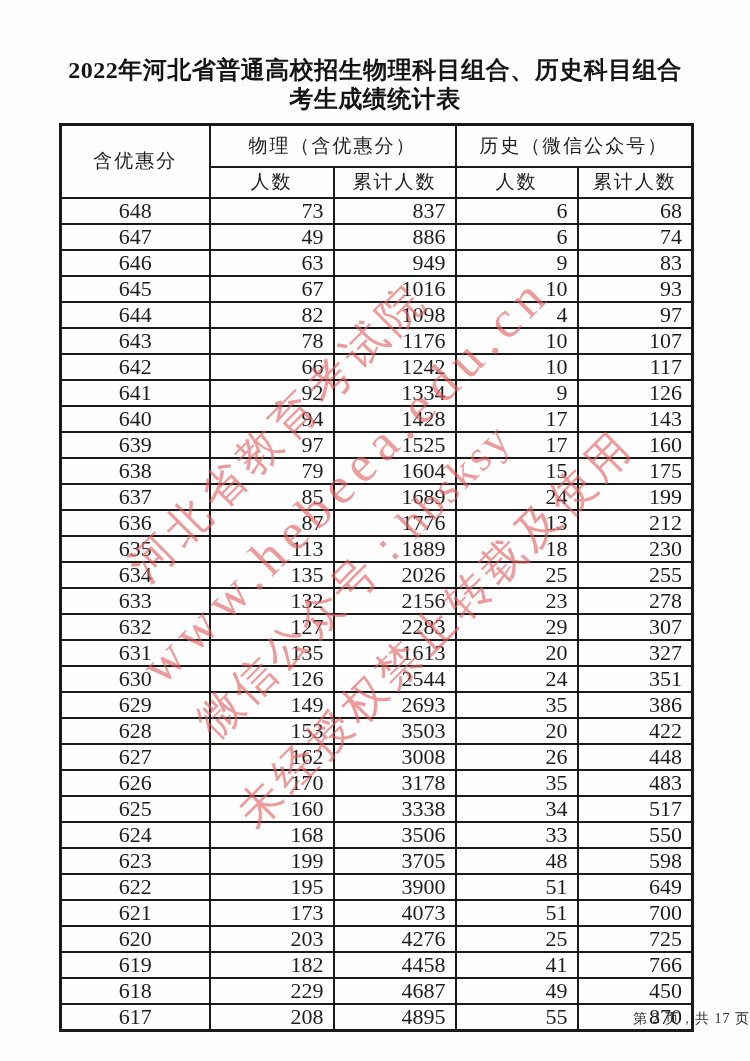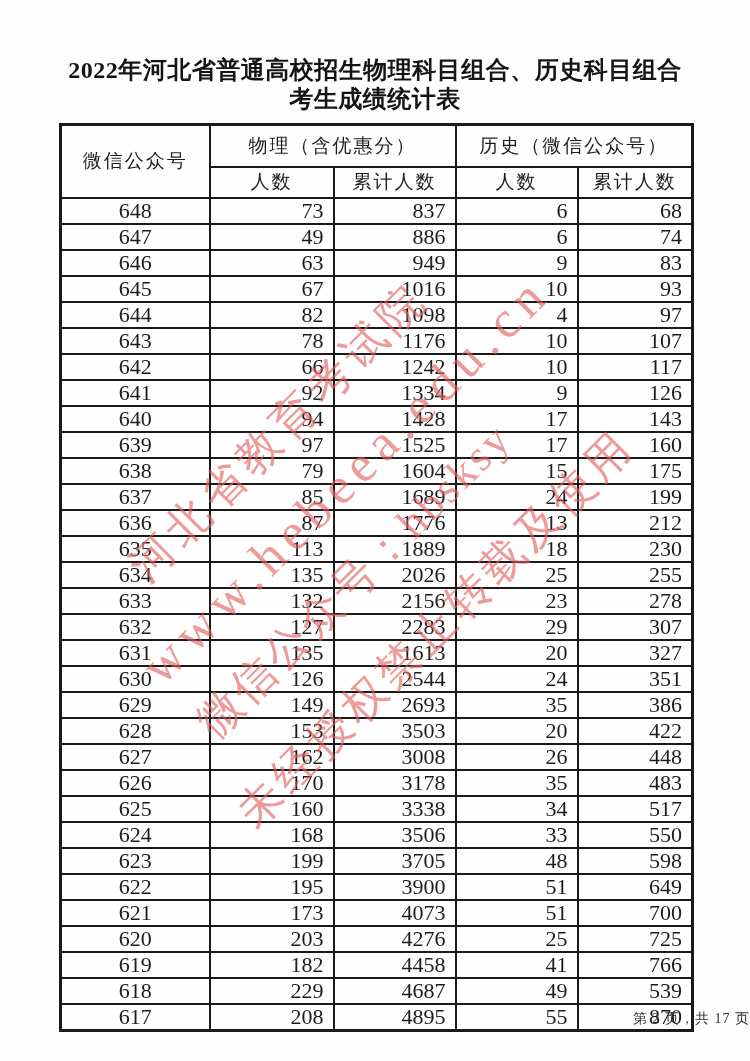--- a/index.html
+++ b/index.html
@@ -101,21 +101,21 @@
   <table class="score-table">
     <colgroup>
       <col style="width:149px">
       <col style="width:124px">
       <col style="width:122px">
       <col style="width:122px">
       <col style="width:115px">
     </colgroup>
     <thead>
       <tr class="hrow1">
-        <th rowspan="2">微信公众号</th>
+        <th rowspan="2">含优惠分</th>
         <th colspan="2">物理（含优惠分）</th>
         <th colspan="2">历史（微信公众号）</th>
       </tr>
       <tr class="hrow2">
         <th>人数</th>
         <th>累计人数</th>
         <th>人数</th>
         <th>累计人数</th>
       </tr>
     </thead>
@@ -328,21 +328,21 @@
           <td class="num">182</td>
           <td class="num">4458</td>
           <td class="num">41</td>
           <td class="num">766</td>
         </tr>
         <tr>
           <td class="score">618</td>
           <td class="num">229</td>
           <td class="num">4687</td>
           <td class="num">49</td>
-          <td class="num">539</td>
+          <td class="num">450</td>
         </tr>
         <tr>
           <td class="score">617</td>
           <td class="num">208</td>
           <td class="num">4895</td>
           <td class="num">55</td>
           <td class="num">870</td>
         </tr>
       </tbody>
   </table>

